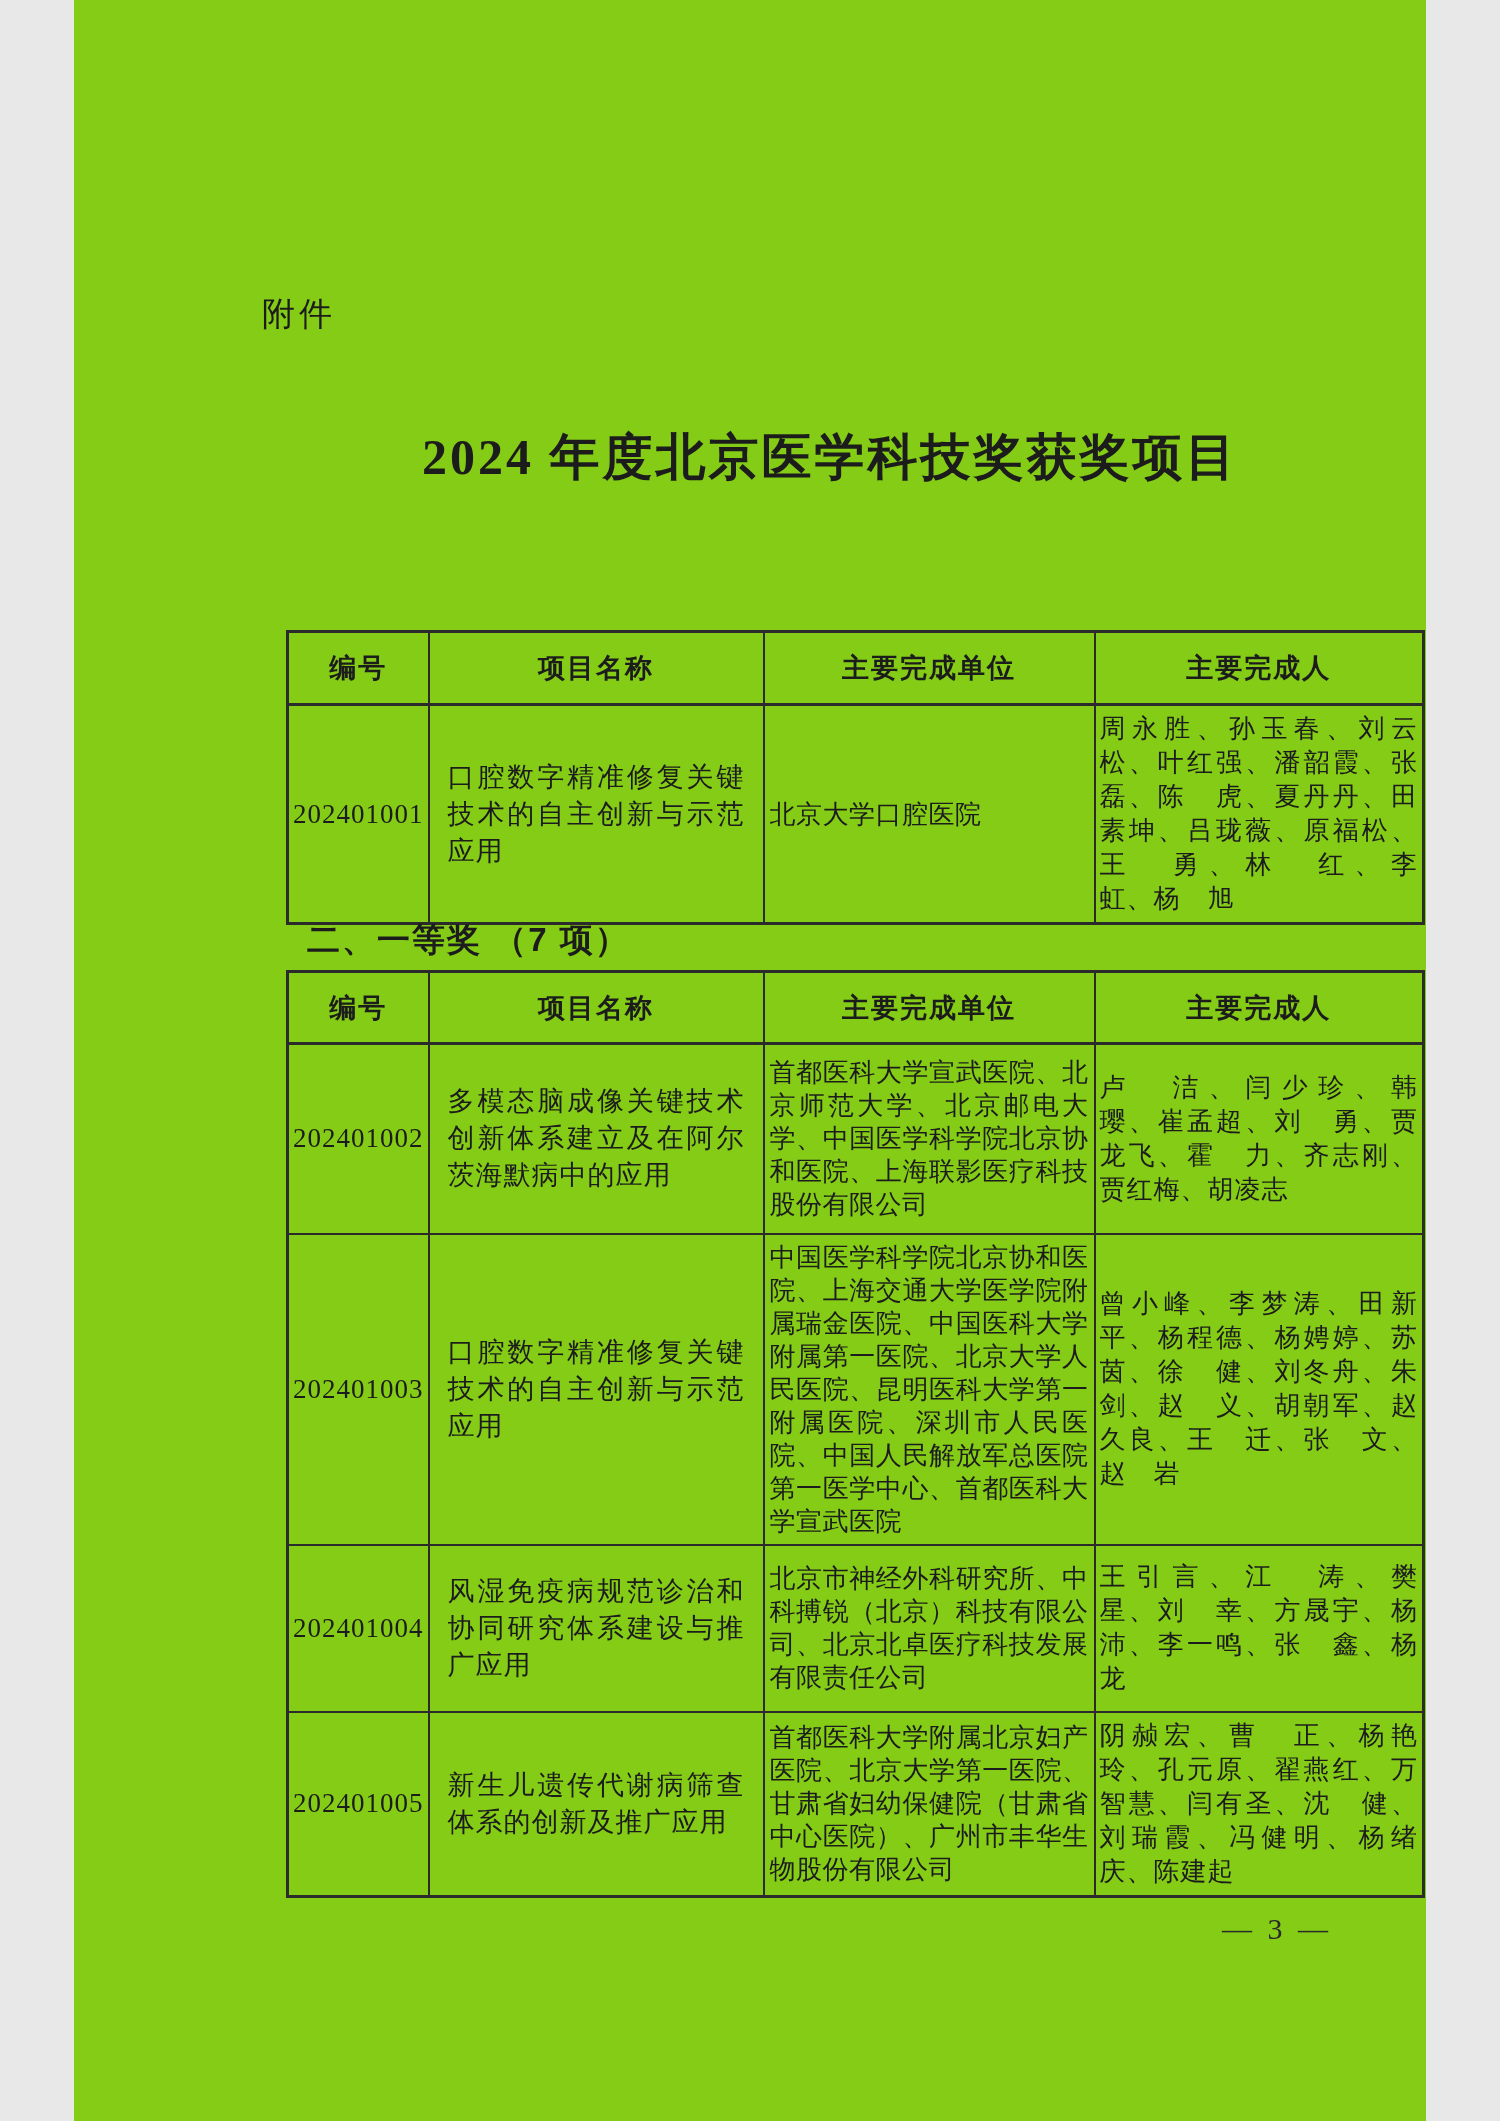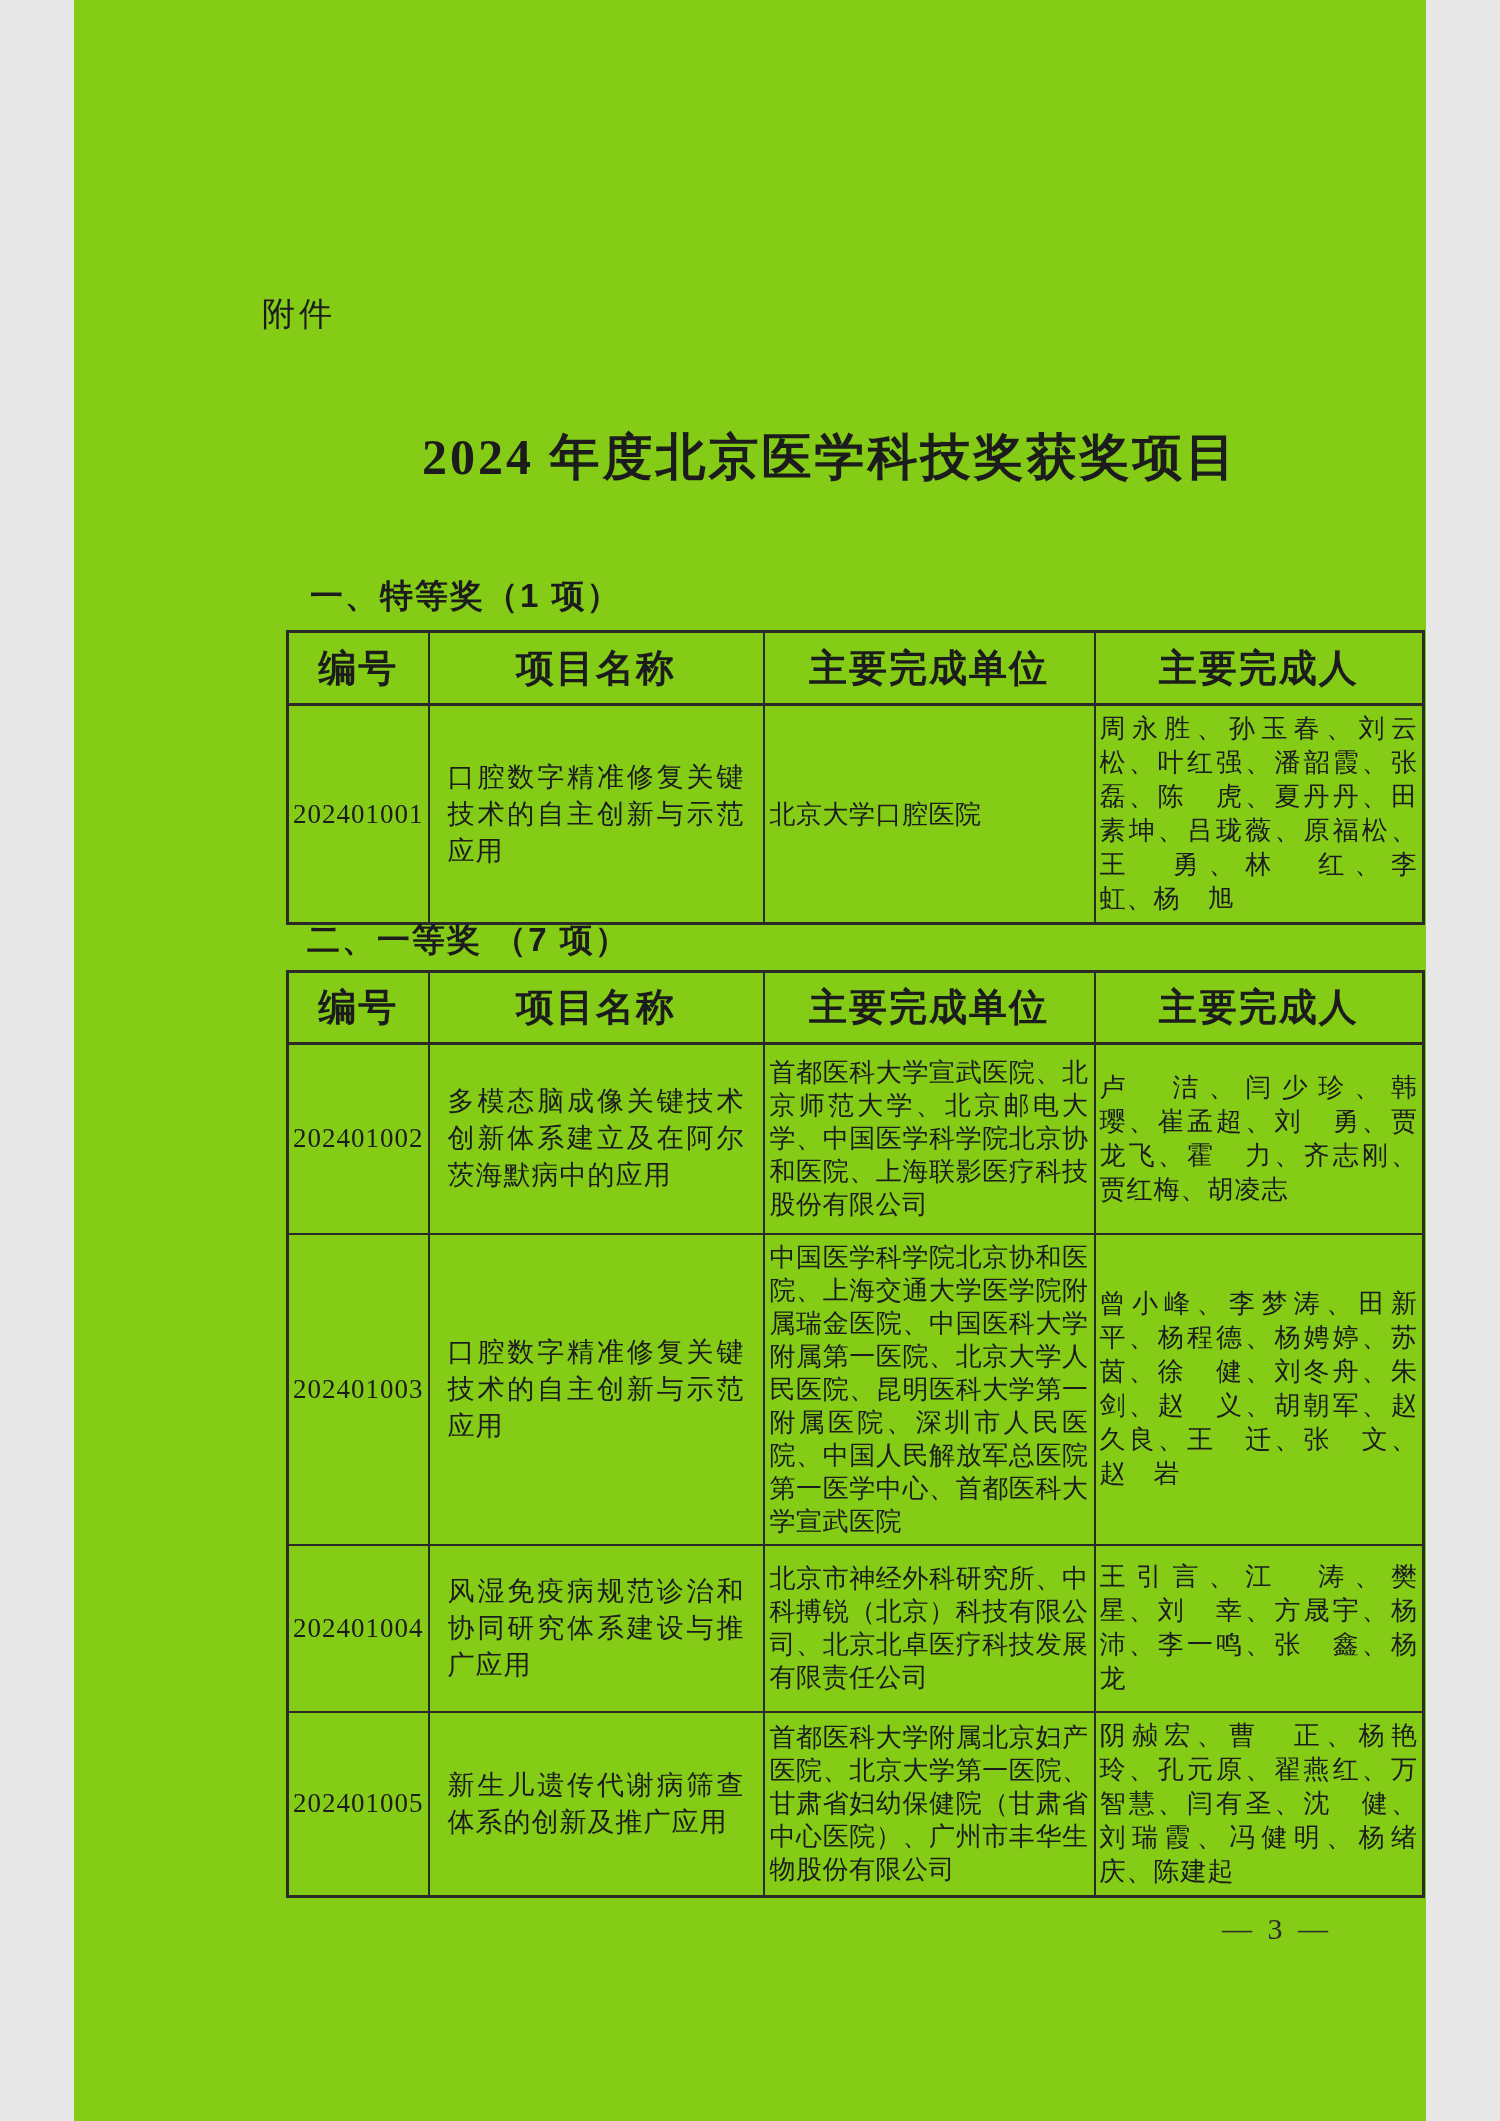--- a/index.html
+++ b/index.html
@@ -62,21 +62,21 @@
     border: 2px solid #2b2b2b;
     vertical-align: middle;
     overflow: hidden;
   }
   table.awards { border: 3px solid #2b2b2b; }
   table.awards thead th { border-bottom-width: 3px; }
 
   table.awards th {
     font-family: "Liberation Sans", sans-serif;
     font-weight: 600;
-    font-size: 38px;
+    font-size: 27px;
     letter-spacing: 2px;
     text-align: center;
   }
   tr.hdr1 { height: 73px; }
   tr.hdr2 { height: 72px; }
 
   td.id {
     font-family: "Liberation Serif", serif;
     font-size: 27px;
     text-align: center;
@@ -122,21 +122,20 @@
 </style>
 </head>
 <body>
 
 <div class="page">
 
   <div class="attachment">附件</div>
 
   <h1 class="doc-title">2024 年度北京医学科技奖获奖项目</h1>
 
-  <div class="section-heading s1">一、特等奖（1 项）</div>
 
   <table class="awards t1">
     <colgroup>
       <col style="width:141px">
       <col style="width:335px">
       <col style="width:331px">
       <col style="width:329px">
     </colgroup>
     <thead>
       <tr class="hdr1">

